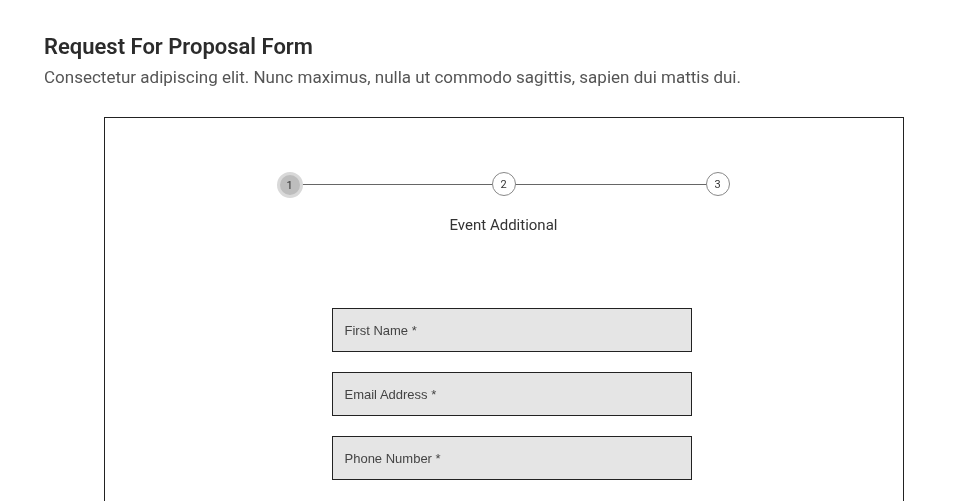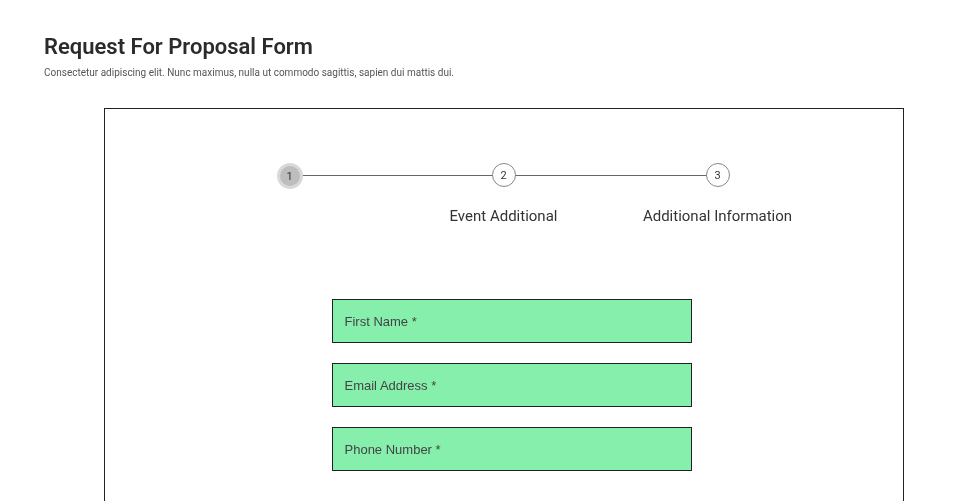--- a/index.html
+++ b/index.html
@@ -15,21 +15,21 @@
       height: 501px;
       padding: 10px 20px;
     }
     .page-title {
       font-size: 22px;
       font-weight: 600;
       color: #2b2b2b;
       margin-bottom: 6px;
     }
     .page-description {
-      font-size: 10px;
+      font-size: 17px;
       color: #555;
       margin-bottom: 30px;
     }
     .form-container {
       border: 1px solid #222;
       width: 800px;
       margin: 0 auto;
       padding: 30px 50px 40px 50px;
     }
     .stepper {
@@ -92,21 +92,21 @@
     }
     .input-field {
       width: 100%;
       height: 44px;
       border: 1px solid #222;
       padding: 0 12px;
       font-size: 13px;
       color: #333;
       margin-bottom: 12px;
       outline: none;
-      background: #86efac;
+      background: #e5e5e5;
     }
     .input-field::placeholder {
       color: #444;
     }
     .button-row {
       display: flex;
       justify-content: flex-end;
       margin-top: 20px;
     }
     .next-button {
@@ -131,21 +131,20 @@
       <div class="step-line"></div>
       <div class="step-circle">1</div>
     </div>
     <div class="step">
       <div class="step-line"></div>
       <div class="step-circle">2</div>
       <div class="step-label">Event Additional</div>
     </div>
     <div class="step">
       <div class="step-circle">3</div>
-      <div class="step-label">Additional Information</div>
     </div>
   </div>
 
   <div class="form-fields">
     <input type="text" class="input-field" placeholder="First Name *" style="">
     <input type="text" class="input-field" placeholder="Email Address *" style="">
     <input type="text" class="input-field" placeholder="Phone Number *" style="">
     <div class="button-row">
       <button class="next-button">Next &gt;</button>
     </div>

